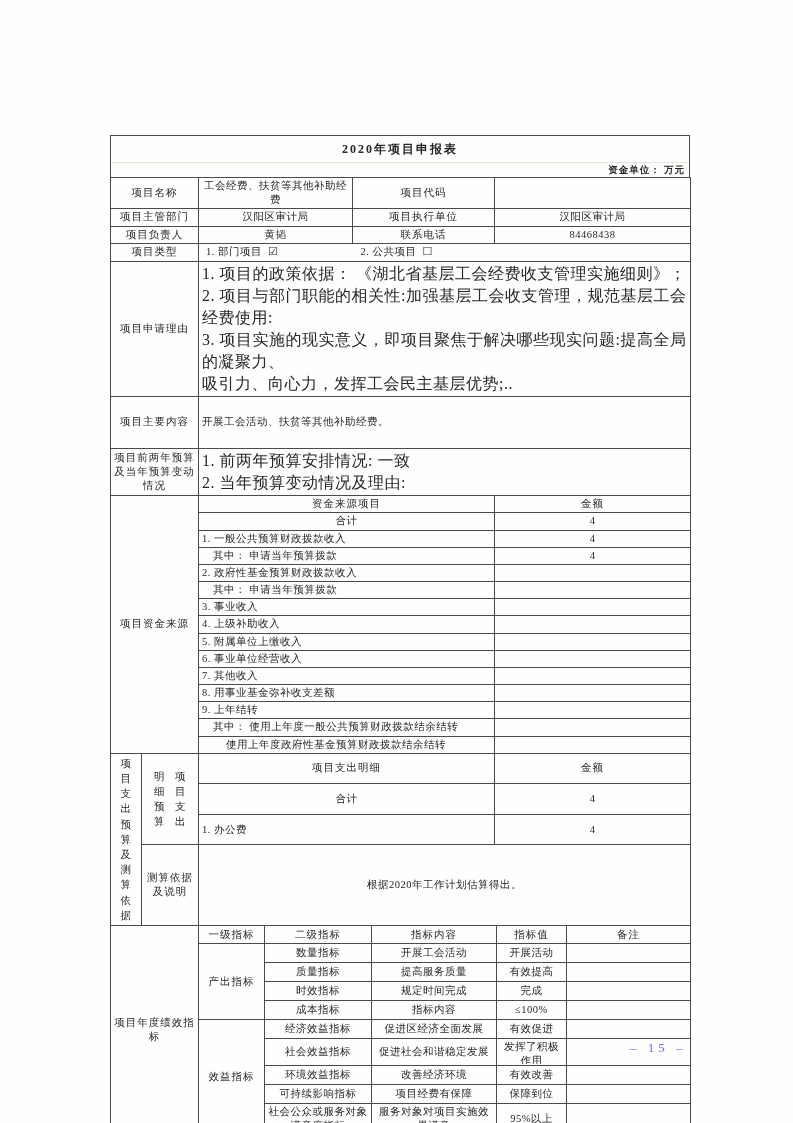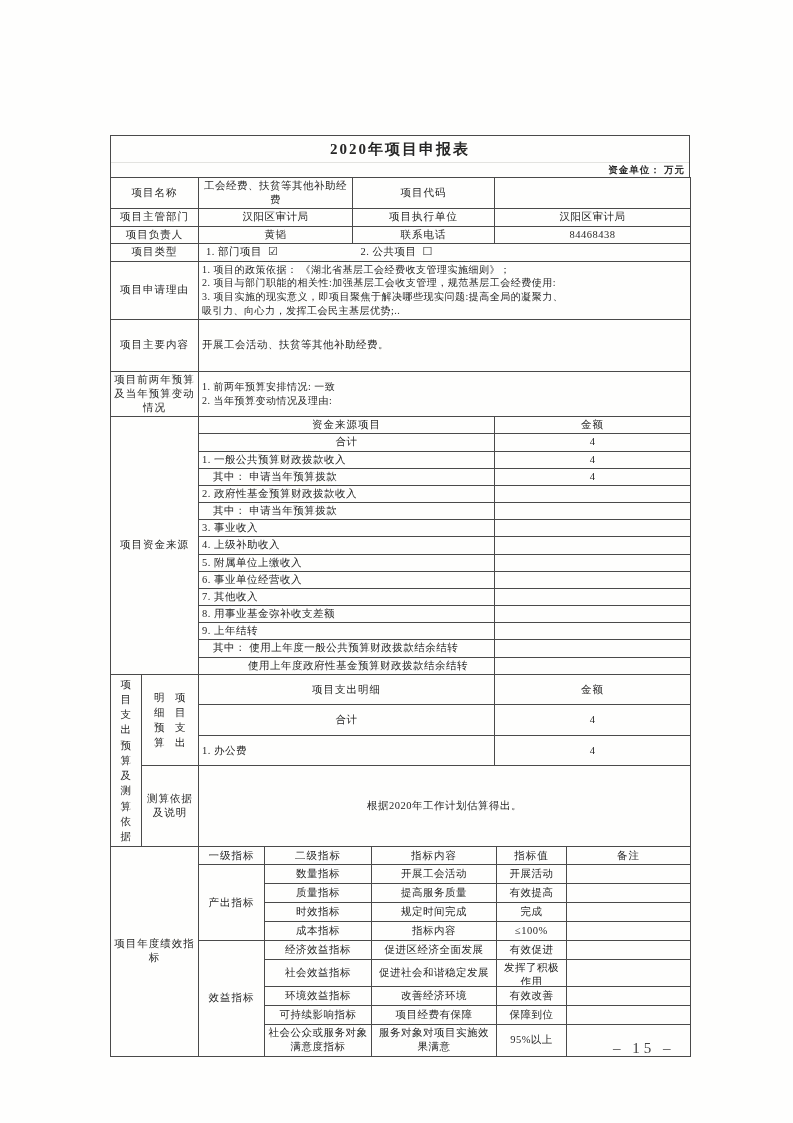--- a/index.html
+++ b/index.html
@@ -3,51 +3,51 @@
 <meta charset="utf-8">
 <style>
   * { margin:0; padding:0; box-sizing:border-box; }
   html,body { width:793px; height:1123px; background:#ffffff; overflow:hidden;
     font-family:"Liberation Serif","DejaVu Serif",serif; color:#262626; }
   .sheet { position:relative; width:793px; height:1123px; background:#fefefd; }
   .doc { position:absolute; left:110px; top:135px; width:580px; }
 
   .title-block { border:1px solid #4a4a4a; border-bottom:none; background:transparent; }
   .title-row { height:27px; display:flex; align-items:center; justify-content:center;
-    font-size:15px; font-weight:bold; letter-spacing:2px; border-bottom:1px solid #e3e3e0; }
+    font-size:12px; font-weight:bold; letter-spacing:2px; border-bottom:1px solid #e3e3e0; }
   .unit-row { height:15px; display:flex; align-items:center; justify-content:flex-end;
     font-size:9.5px; padding-right:4px; letter-spacing:1px;font-weight:bold; }
 
   table { border-collapse:collapse; table-layout:fixed; width:580px; margin-top:-1px; }
   td { border:1px solid #4a4a4a; font-size:10.5px; padding:1px 3px; text-align:center;
     vertical-align:middle; line-height:1.35; letter-spacing:0.5px; overflow:hidden; }
   td.lab { letter-spacing:1px; }
   td.left { text-align:left; }
-  td.pre { white-space:pre-line; text-align:left; font-size:10px; line-height:1.38; }
+  td.pre { white-space:pre-line; text-align:left; font-size:16px; line-height:1.38; }
   td.indent { text-align:left; padding-left:14px; }
-  td.rightal { text-align:center; padding-right:4px;padding-left:27px; }
+  td.rightal { text-align:left; padding-right:4px;padding-left:27px; }
   tr.h26 td { height:26px; } tr.h17 td { height:17px; } tr.h56 td { height:56px; }
   tr.h52 td { height:52px; } tr.h36 td { height:36px; } tr.h58 td { height:58px; }
   tr.h16 td { height:16px; } tr.h28 td { height:28px; } tr.h18 td { height:18px; }
   tr.h19 td { height:19px; } tr.h26b td { height:26px; }
   td.num { font-family:"Liberation Serif","DejaVu Serif",serif; }
 
   .cbline { display:flex; align-items:center; gap:6px; padding-left:4px; }
   .cbox { font-family:"DejaVu Sans",sans-serif; font-size:11px; }
   .opt2 { margin-left:76px; }
 
   td.vouter { padding:2px 0; }
   .vtext { width:12px; margin:0 auto; word-break:break-all; line-height:1.45; font-size:10.5px; }
   .v2cols { display:flex; justify-content:center; gap:9px; }
   .v2cols .vtext { margin:0; }
 
   .clip2 { max-height:24px; overflow:hidden; display:block; }
 
-  .page-number { position:absolute; left:613px; top:1040px; font-size:15px;
-    letter-spacing:4px; color:#404040; }
+  .page-number { position:absolute; left:630px; top:1040px; font-size:13px;
+    letter-spacing:4px; color:#8b5cf6; }
 </style>
 </head>
 <body>
 
 <div class="sheet">
   <div class="doc">
 
     <div class="title-block">
       <div class="title-row">2020年项目申报表</div>
       <div class="unit-row">资金单位：  万元</div>

